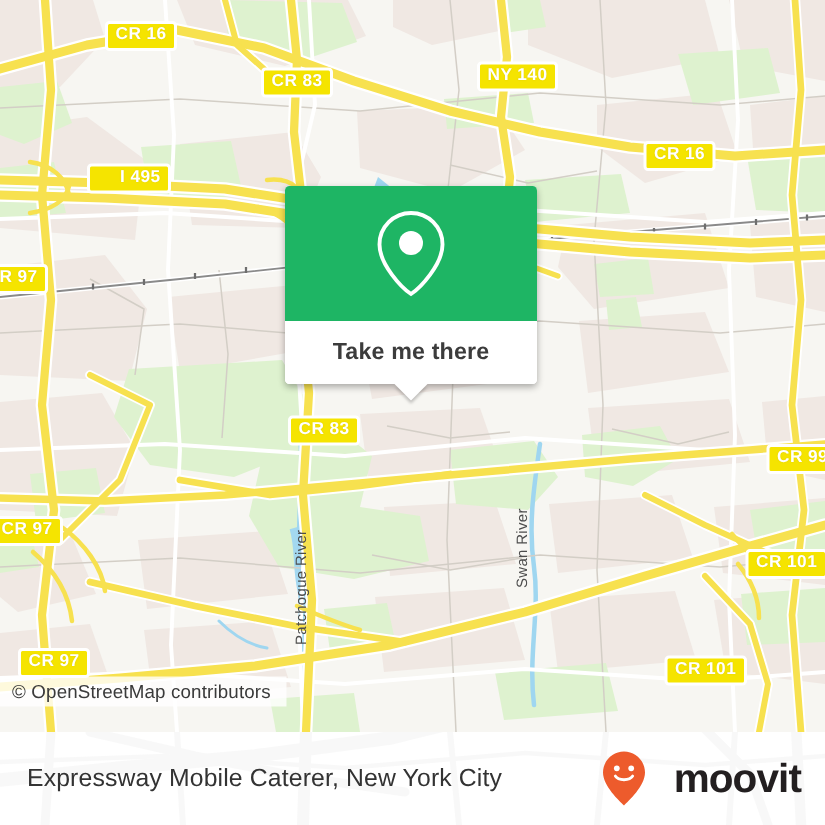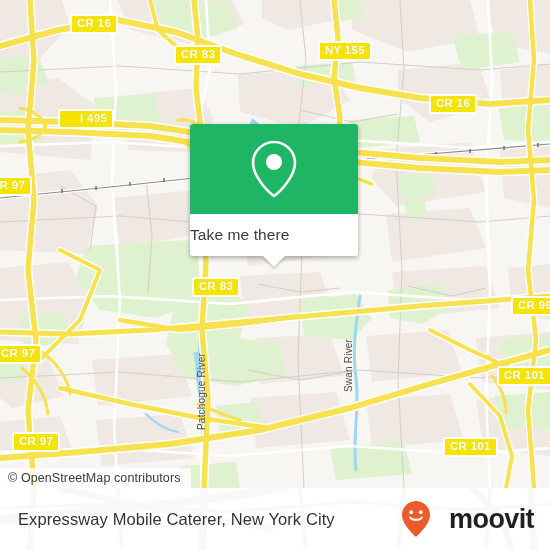--- a/index.html
+++ b/index.html
@@ -76,21 +76,22 @@
     align-items: center;
     justify-content: center;
   }
   #callout-foot {
     position: relative;
     height: 42px;
     background: #ffffff;
     border-radius: 0 0 3px 3px;
     display: flex;
     align-items: center;
-    justify-content: flex-start;
+    justify-content: center;
+    font-weight: bold;
   }
   #callout-foot-label {
     font-size: 15.5px;
     color: #3c3c3c;
     letter-spacing: .1px;
   }
   #callout-tail {
     position: absolute;
     left: 50%;
     bottom: -11px;
@@ -99,21 +100,21 @@
     border-left: 11px solid transparent;
     border-right: 11px solid transparent;
     border-top: 11px solid #ffffff;
     filter: drop-shadow(0 2px 1px rgba(0,0,0,.22));
   }
 
   
   #attribution {
     position: absolute;
     left: 0;
-    bottom: 0;
+    bottom: 17px;
     height: 20px;
     padding: 0 10px 0 8px;
     display: flex;
     align-items: center;
     background: rgba(255,255,255,.80);
     font-size: 12.5px;
     color: #3a3a3a;
     letter-spacing: .1px;
   }
 
@@ -355,21 +356,21 @@
         <path d="M22,368 C36,380 46,396 48,414" stroke-width="3"></path>
         <path d="M488,356 C498,368 508,378 520,384" stroke-width="3"></path>
         <path d="M492,376 C502,388 506,400 506,412" stroke-width="3"></path>
         <path d="M198,404 C212,410 226,416 240,420" stroke-width="3"></path>
       </g>
     </svg>
 
     <div>
       <div class="shield" style="left:70px; top:14px;">CR 16</div>
       <div class="shield" style="left:174px; top:45px;">CR 83</div>
-      <div class="shield" style="left:318px; top:41px;">NY 155</div>
+      <div class="shield" style="left:318px; top:41px;">NY 140</div>
       <div class="shield" style="left:429px; top:94px;">CR 16</div>
       <div class="shield" style="left:58px; top:109px;padding-left:20px;">I 495</div>
       <div class="shield" style="left:-16px; top:176px;">CR 97</div>
       <div class="shield" style="left:192px; top:277px;">CR 83</div>
       <div class="shield" style="left:511px; top:296px;">CR 99</div>
       <div class="shield" style="left:-6px; top:344px;">CR 97</div>
       <div class="shield" style="left:497px; top:366px;">CR 101</div>
       <div class="shield" style="left:12px; top:432px;">CR 97</div>
       <div class="shield" style="left:443px; top:437px;">CR 101</div>
     </div>

